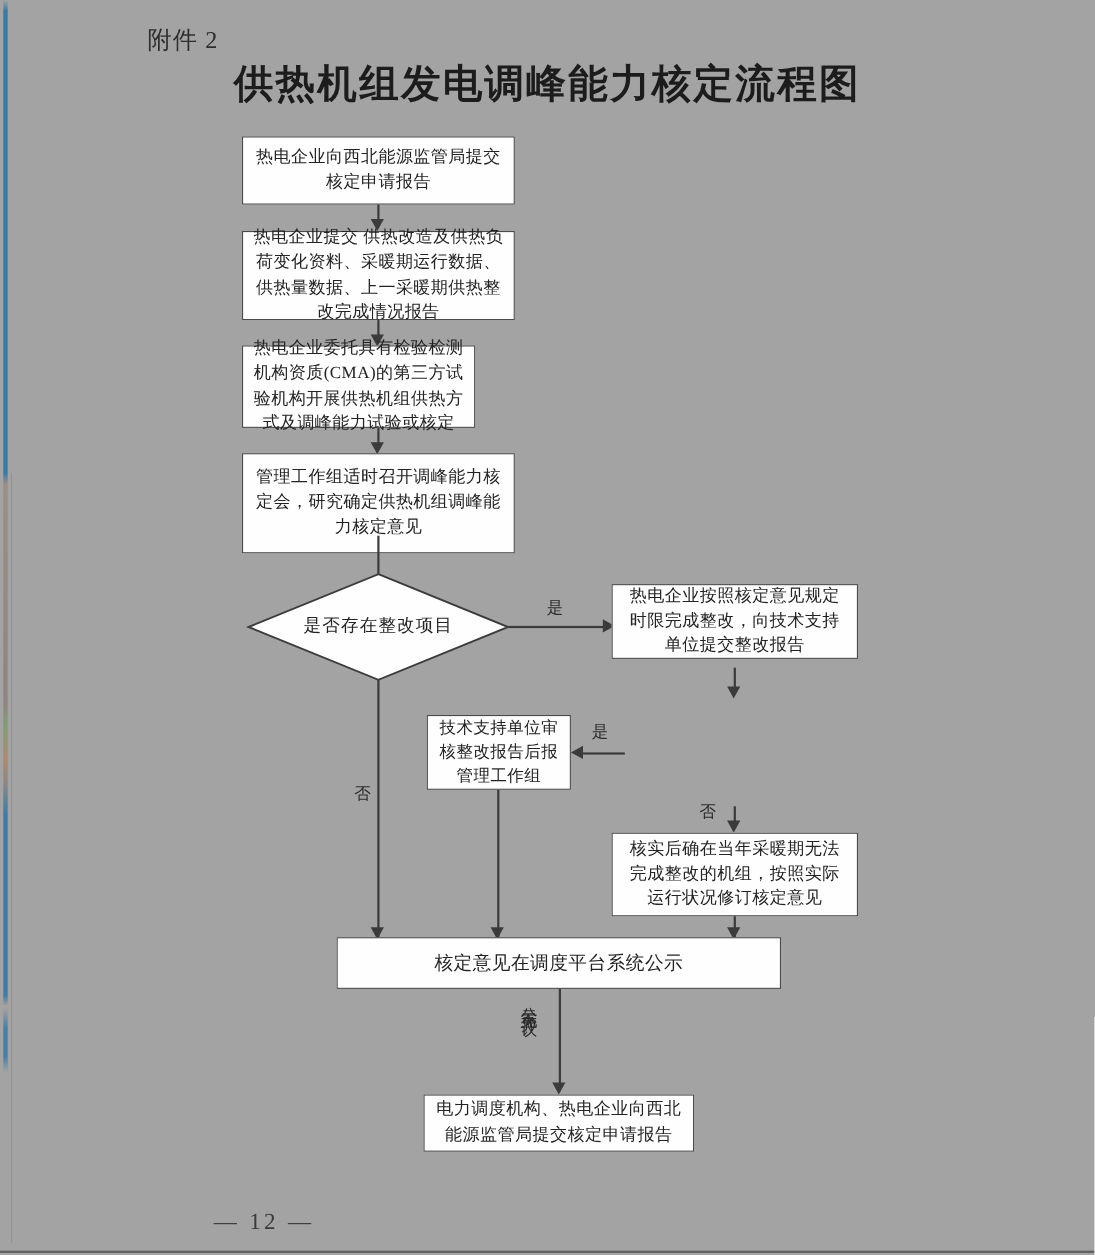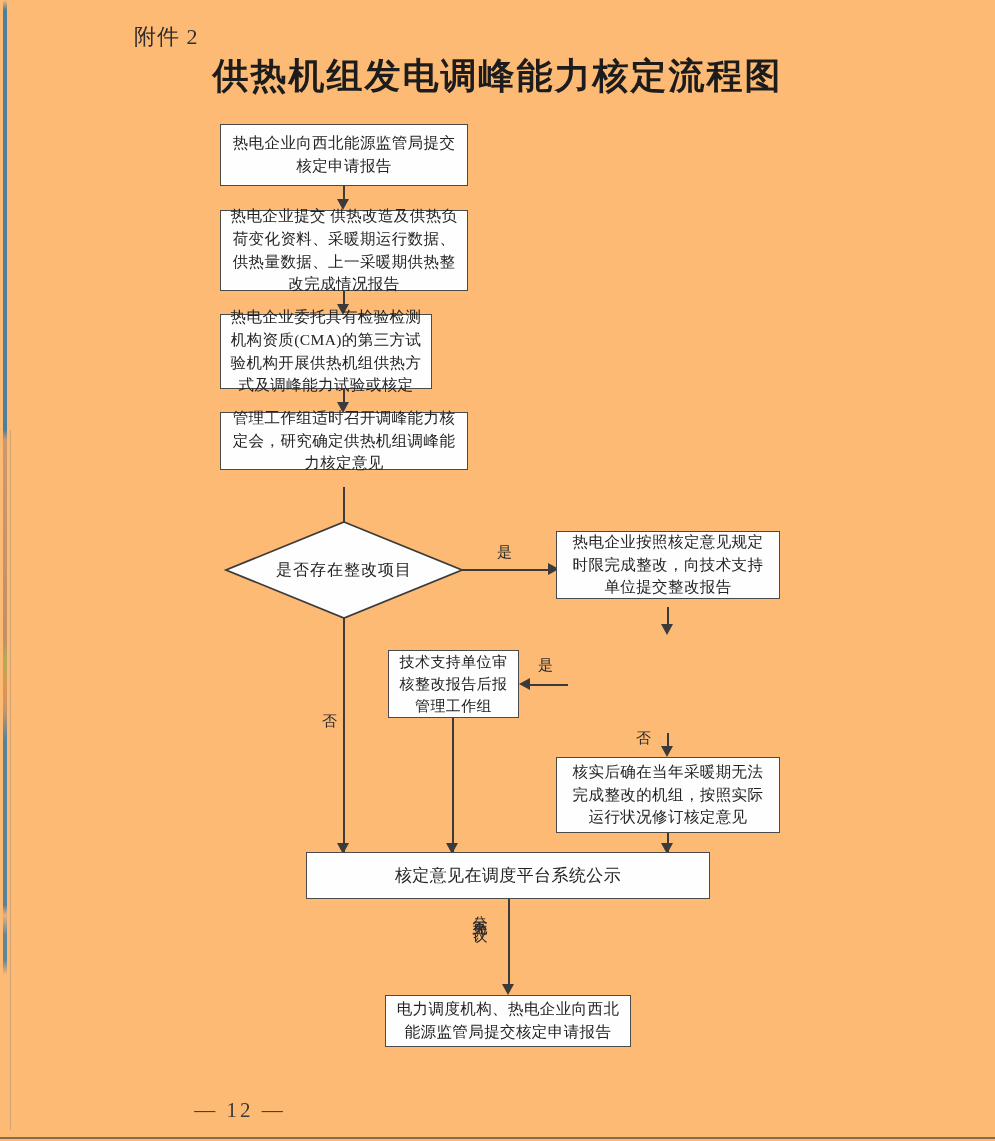--- a/index.html
+++ b/index.html
@@ -5,21 +5,21 @@
 <style>
   html, body {
     margin: 0;
     padding: 0;
     background: #ffffff;
   }
   #page {
     position: relative;
     width: 995px;
     height: 1141px;
-    background: #fdba74;
+    background: #a3a3a3;
     font-family: "Liberation Serif", "DejaVu Serif", serif;
     color: #262626;
     overflow: hidden;
   }
 
   
   .edge-strip {
     position: absolute;
     left: 3px;
     top: 0;
@@ -216,21 +216,21 @@
   </div>
   <div class="ln v" style="left:343px; top:291px; height:16px;"></div>
   <div class="arrow-d" style="left:337px; top:304px;"></div>
 
   <div class="node" style="left:220px; top:314px; width:212px; height:75px;">
     <span>热电企业委托具有检验检测机构资质(CMA)的第三方试验机构开展供热机组供热方式及调峰能力试验或核定</span>
   </div>
   <div class="ln v" style="left:343px; top:389px; height:16px;"></div>
   <div class="arrow-d" style="left:337px; top:402px;"></div>
 
-  <div class="node" style="left:220px; top:412px; width:248px; height:58px;">
+  <div class="node" style="left:220px; top:412px; width:248px; height:91px;">
     <span>管理工作组适时召开调峰能力核定会，研究确定供热机组调峰能力核定意见</span>
   </div>
   <div class="ln v" style="left:343px; top:487px; height:35px;"></div>
 
   <div class="diamond-wrap" style="left:224px; top:520px; width:240px; height:100px;">
     <svg width="240" height="100" viewBox="0 0 240 100">
       <polygon points="120,2 238,50 120,98 2,50" fill="#fefefe" stroke="#3b3b3b" stroke-width="1.8"></polygon>
     </svg>
     <div class="diamond-text">是否存在整改项目</div>
   </div>

